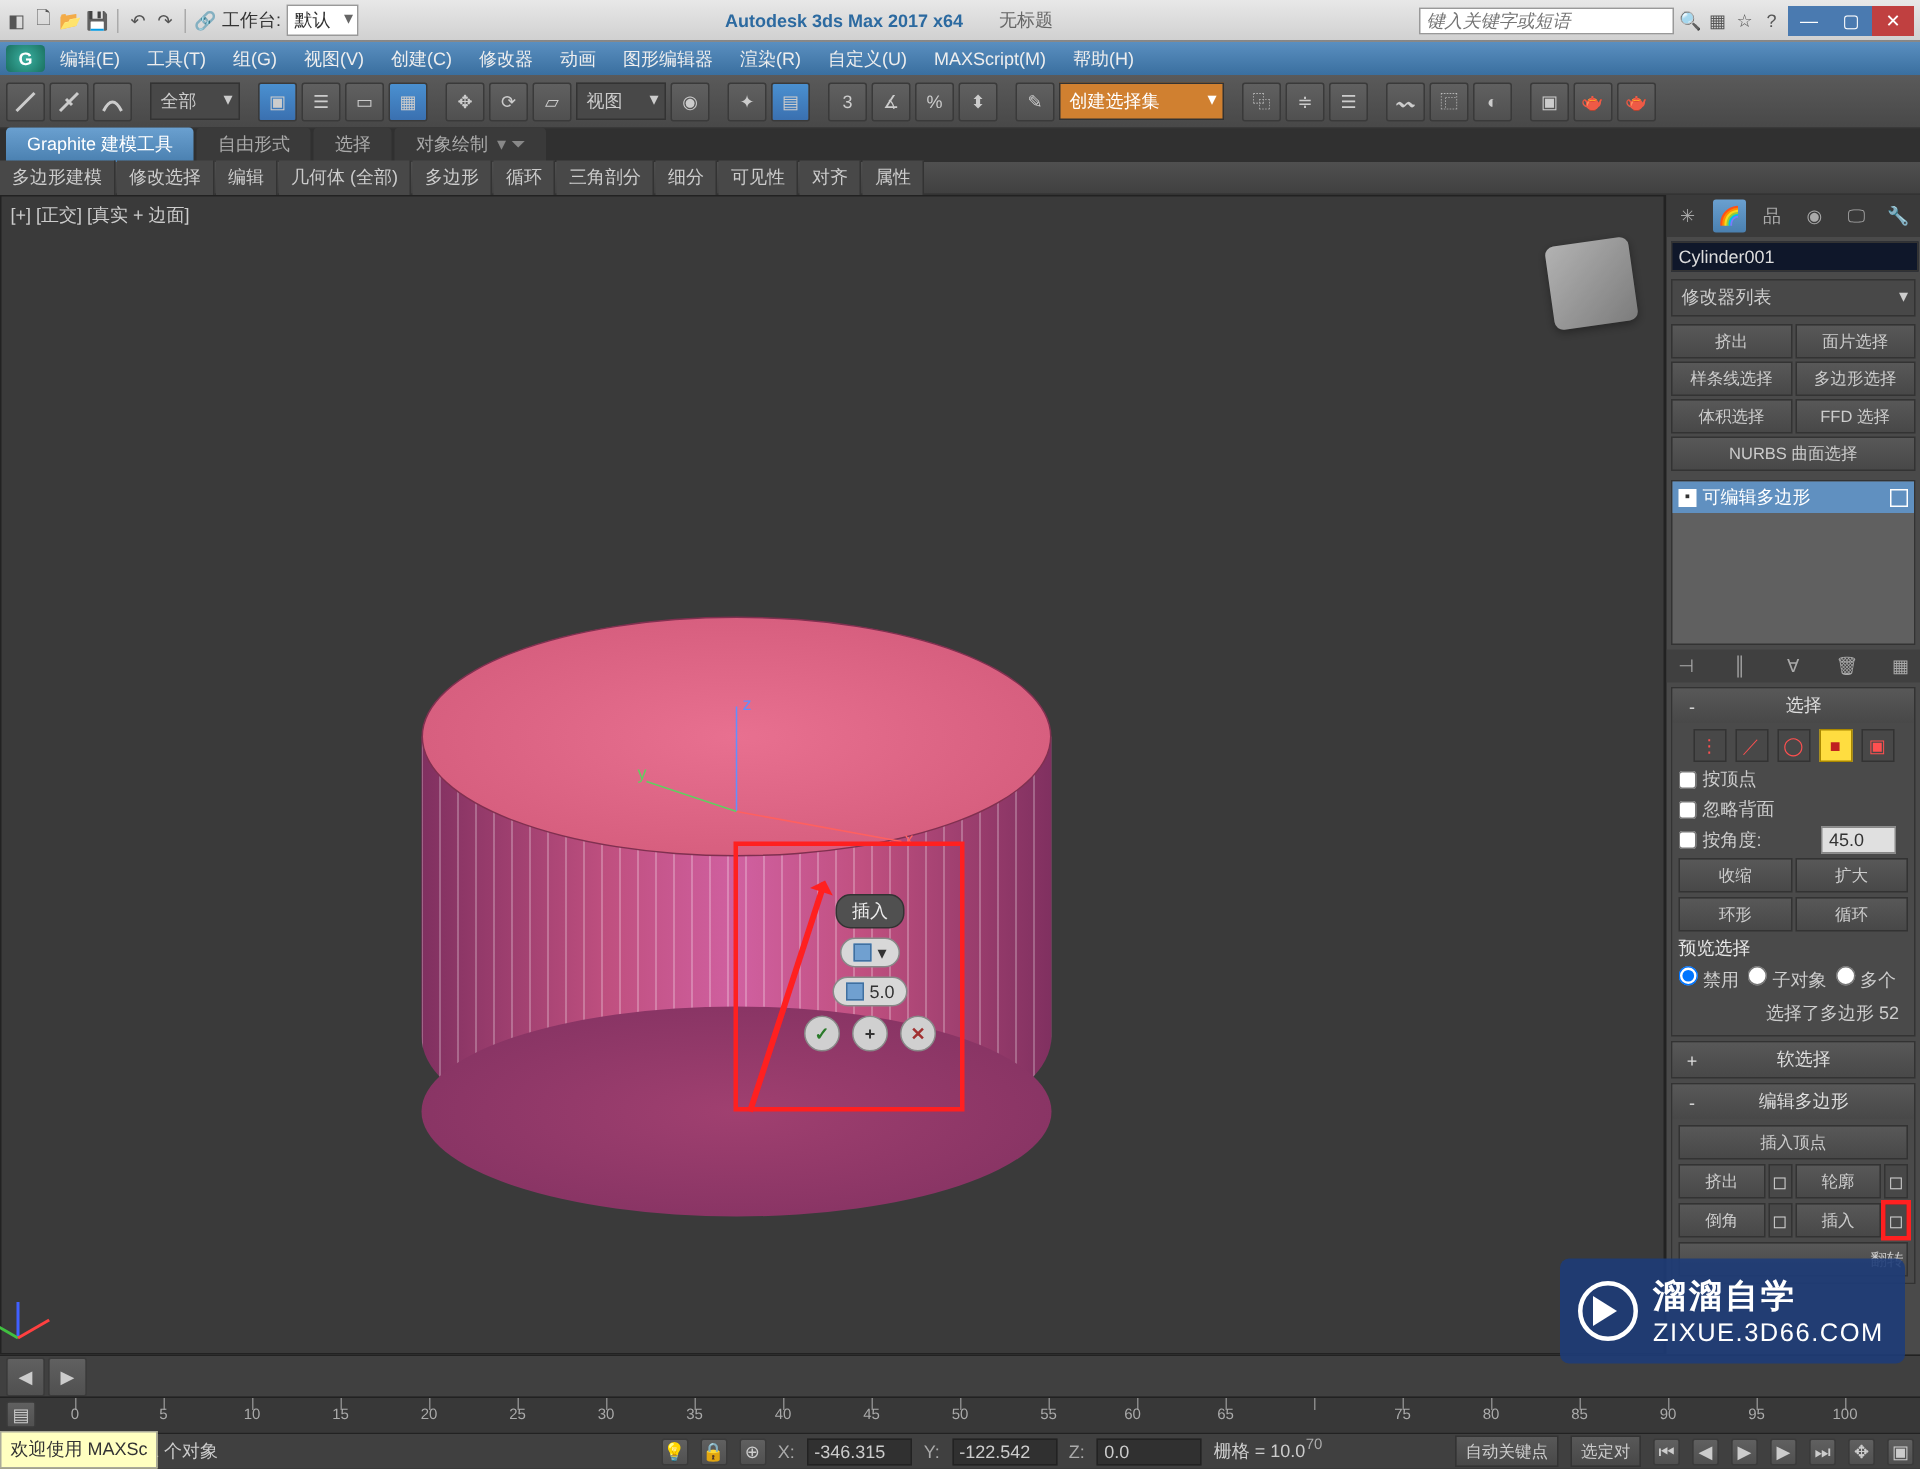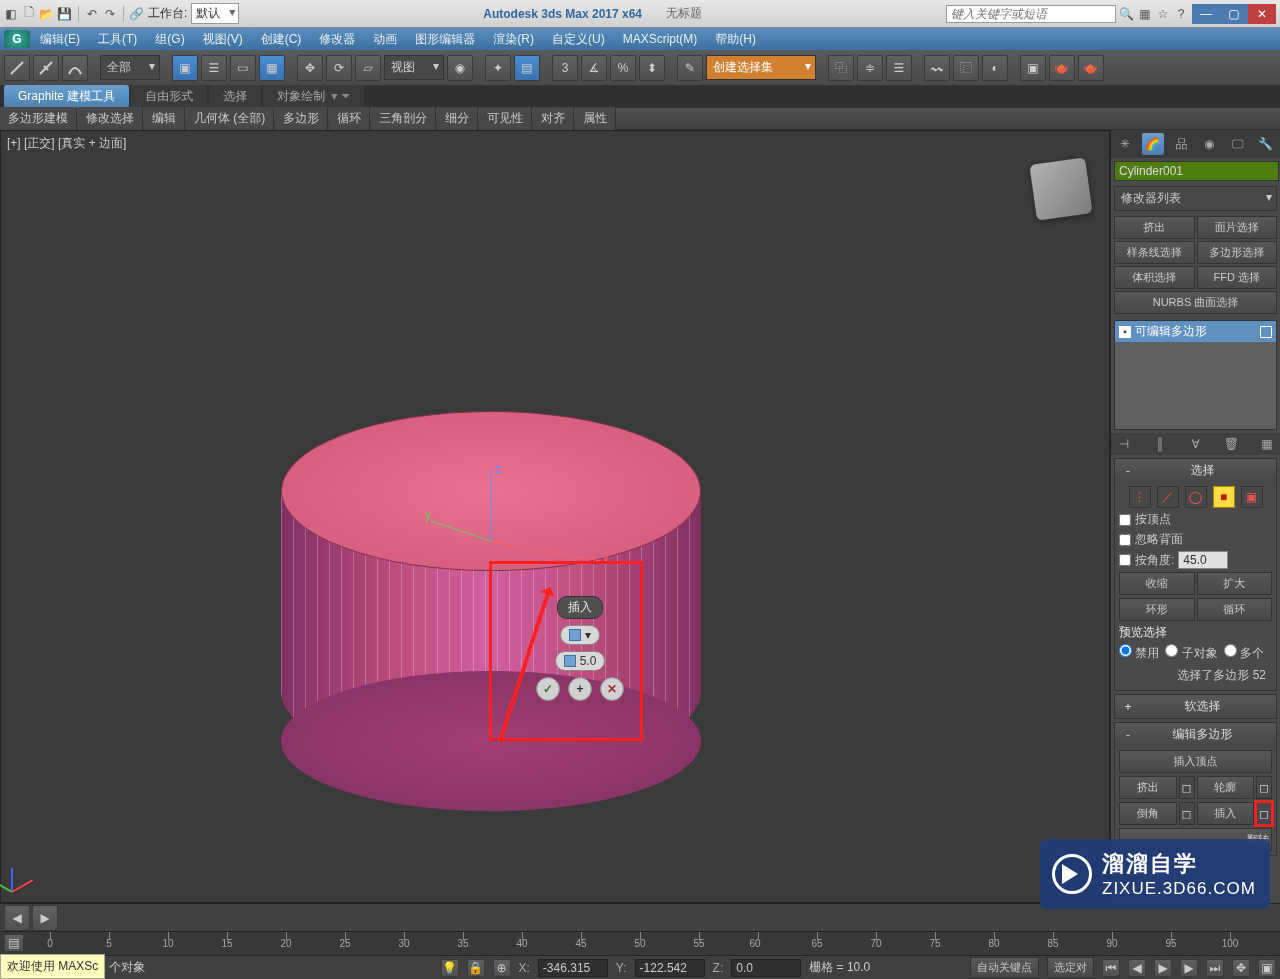--- a/index.html
+++ b/index.html
@@ -60,21 +60,21 @@
 .caddy-pill .sq { width: 12px; height: 12px; background: #70a0d0; border: 1px solid #4070a0; }
 .caddy-btns { display: flex; gap: 8px; }
 .caddy-btn { width: 24px; height: 24px; border-radius: 50%; background: #d0d0d0; border: 1px solid #888; display: flex; align-items: center; justify-content: center; color: #333; font-weight: bold; cursor: pointer; }
 .caddy-btn.ok { color: #2a7a2a; }
 .caddy-btn.cancel { color: #a03030; }
 .cmd-panel { width: 170px; background: #4a4a4a; border-left: 1px solid #222; display: flex; flex-direction: column; overflow: hidden; }
 .cmd-tabs { display: flex; background: #3a3a3a; height: 28px; align-items: center; justify-content: space-around; }
 .cmd-tabs .ct { width: 22px; height: 22px; display: flex; align-items: center; justify-content: center; color: #aaa; cursor: pointer; }
 .cmd-tabs .ct.active { background: linear-gradient(#6aa0d0,#4a80b0); color: #fff; border-radius: 2px; }
 .obj-name { display:flex; gap:2px; padding:3px; }
-.obj-name input { flex:1; background: #4d7c0f; border: 1px solid #333; color: #ddd; padding: 2px 4px; }
+.obj-name input { flex:1; background: #0f172a; border: 1px solid #333; color: #ddd; padding: 2px 4px; }
 .mod-sel { margin: 2px 3px; background: #484848; border: 1px solid #333; padding: 3px 18px 3px 6px; color: #ccc; position: relative; }
 .mod-sel::after { content: "▾"; position: absolute; right: 4px; top: 3px; }
 .mod-grid { display: grid; grid-template-columns: 1fr 1fr; gap: 2px; padding: 3px; }
 .mod-btn { background: linear-gradient(#585858,#484848); border: 1px solid #333; padding: 3px 2px; text-align: center; color: #ccc; cursor: pointer; font-size: 11px; }
 .mod-btn.full { grid-column: 1 / -1; }
 .mod-stack { margin: 3px; height: 110px; background: #606060; border: 1px solid #333; }
 .stack-item { background: #6090c0; color: #fff; padding: 2px 4px; display: flex; align-items: center; gap: 4px; }
 .stack-item .plus { width: 12px; height: 12px; background: #fff; color: #333; display: flex; align-items: center; justify-content: center; font-size: 10px; }
 .stack-item .pin { margin-left: auto; width: 12px; height: 12px; border: 1px solid #fff; }
 .stack-tools { display: flex; justify-content: space-between; padding: 2px 4px; background: #404040; }
@@ -82,21 +82,21 @@
 .rollout { margin: 3px 3px 0; border: 1px solid #333; }
 .rollout-hdr { background: linear-gradient(#585858,#484848); padding: 3px 6px; display: flex; align-items: center; color: #ddd; cursor: pointer; }
 .rollout-hdr .toggle { width: 14px; text-align: center; }
 .rollout-hdr .title { flex: 1; text-align: center; }
 .rollout-body { padding: 4px; background: #4a4a4a; display: flex; flex-direction: column; gap: 3px; }
 .subobj-row { display: flex; gap: 6px; justify-content: center; }
 .subobj { width: 22px; height: 22px; border: 1px solid #333; display: flex; align-items: center; justify-content: center; background: #484848; cursor: pointer; }
 .subobj.active { background: #ffdd40; border-color: #aa8800; }
 .chk-row { display: flex; align-items: center; gap: 4px; color: #ccc; }
 .chk-row input[type=checkbox] { width: 12px; height: 12px; }
-.spin { background: #e0e0e0; border: 1px solid #888; color: #333; padding: 1px 4px; width: 50px; }
+.spin { background: #e0e0e0; border: 1px solid #888; color: #333; padding: 1px 4px; width: 50px; margin-left: 36px; }
 .radio-row { display: flex; gap: 6px; align-items: center; color: #ccc; font-size: 11px; }
 .sel-info { text-align: right; color: #ccc; padding: 2px 6px; }
 .btn-pair { display: flex; gap: 2px; }
 .btn-pair .mod-btn { flex: 1; text-align: center; }
 .btn-pair .opt { width: 16px; background: #484848; border: 1px solid #333; display: flex; align-items: center; justify-content: center; cursor: pointer; }
 .red-hl { outline: 3px solid #ff2020; outline-offset: -1px; }
 .timeline { height: 28px; background: #404040; display: flex; align-items: center; padding: 0 4px; gap: 2px; border-top: 1px solid #222; position: relative; }
 .time-slider { flex: 1; height: 20px; background: #303030; border: 1px solid #222; position: relative; }
 .slider-thumb { position: absolute; left: 38px; top: -2px; width: 50px; height: 18px; background: linear-gradient(#707070,#505050); border: 1px solid #222; display: flex; align-items: center; justify-content: center; color: #ddd; font-size: 10px; }
 .time-ruler { height: 24px; background: #383838; display: flex; align-items: flex-start; padding: 0 50px; position: relative; border-top: 1px solid #222; }
@@ -428,21 +428,21 @@
     <div class="tick-label" style="left: 581px;">45</div>
     <div class="tick" style="left: 640px;"></div>
     <div class="tick-label" style="left: 640px;">50</div>
     <div class="tick" style="left: 699px;"></div>
     <div class="tick-label" style="left: 699px;">55</div>
     <div class="tick" style="left: 758px;"></div>
     <div class="tick-label" style="left: 755px;">60</div>
     <div class="tick" style="left: 817px;"></div>
     <div class="tick-label" style="left: 817px;">65</div>
     <div class="tick" style="left: 876px;"></div>
-    <div class="tick-label" style="left: 876px;">70</div>
+    <div class="tick-label" style="left: 876px; margin-top: 20px;">70</div>
     <div class="tick" style="left: 935px;"></div>
     <div class="tick-label" style="left: 935px;">75</div>
     <div class="tick" style="left: 994px;"></div>
     <div class="tick-label" style="left: 994px;">80</div>
     <div class="tick" style="left: 1053px;"></div>
     <div class="tick-label" style="left: 1053px;">85</div>
     <div class="tick" style="left: 1112px;"></div>
     <div class="tick-label" style="left: 1112px;">90</div>
     <div class="tick" style="left: 1171px;"></div>
     <div class="tick-label" style="left: 1171px;">95</div>

